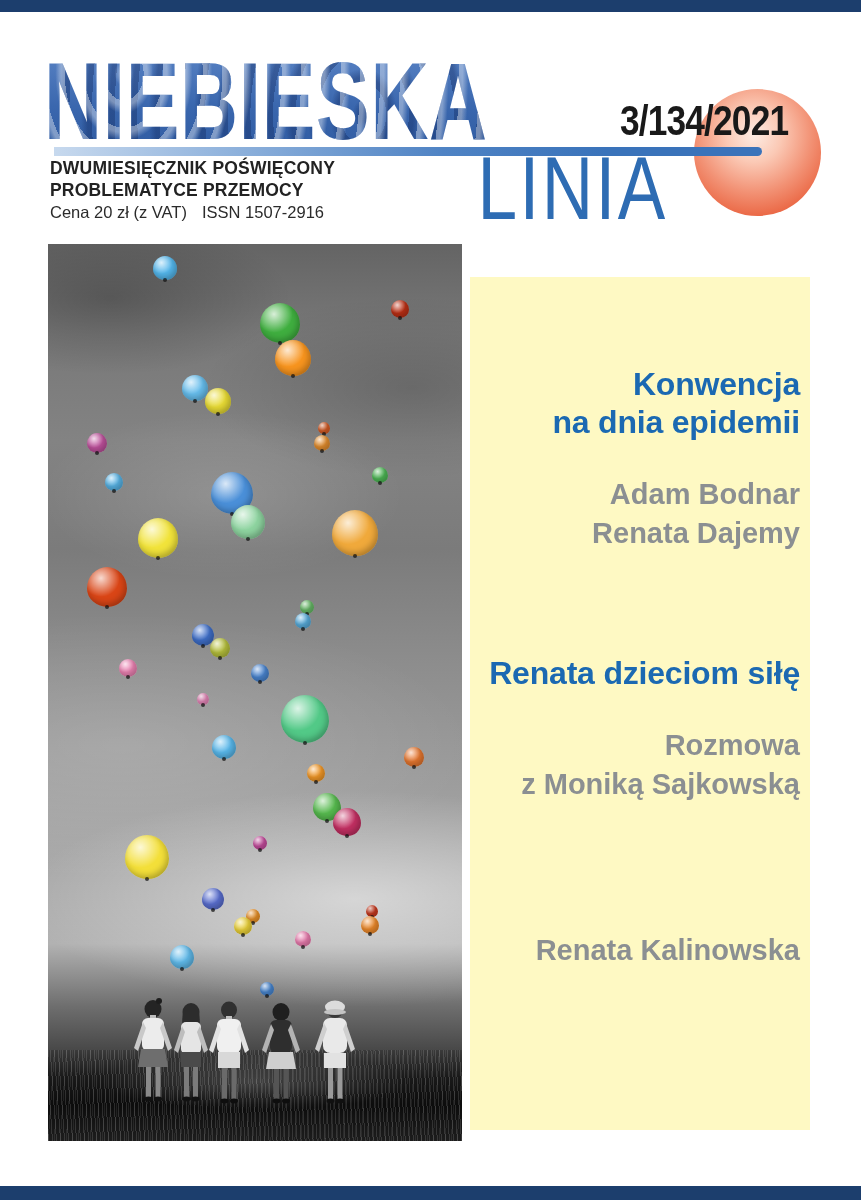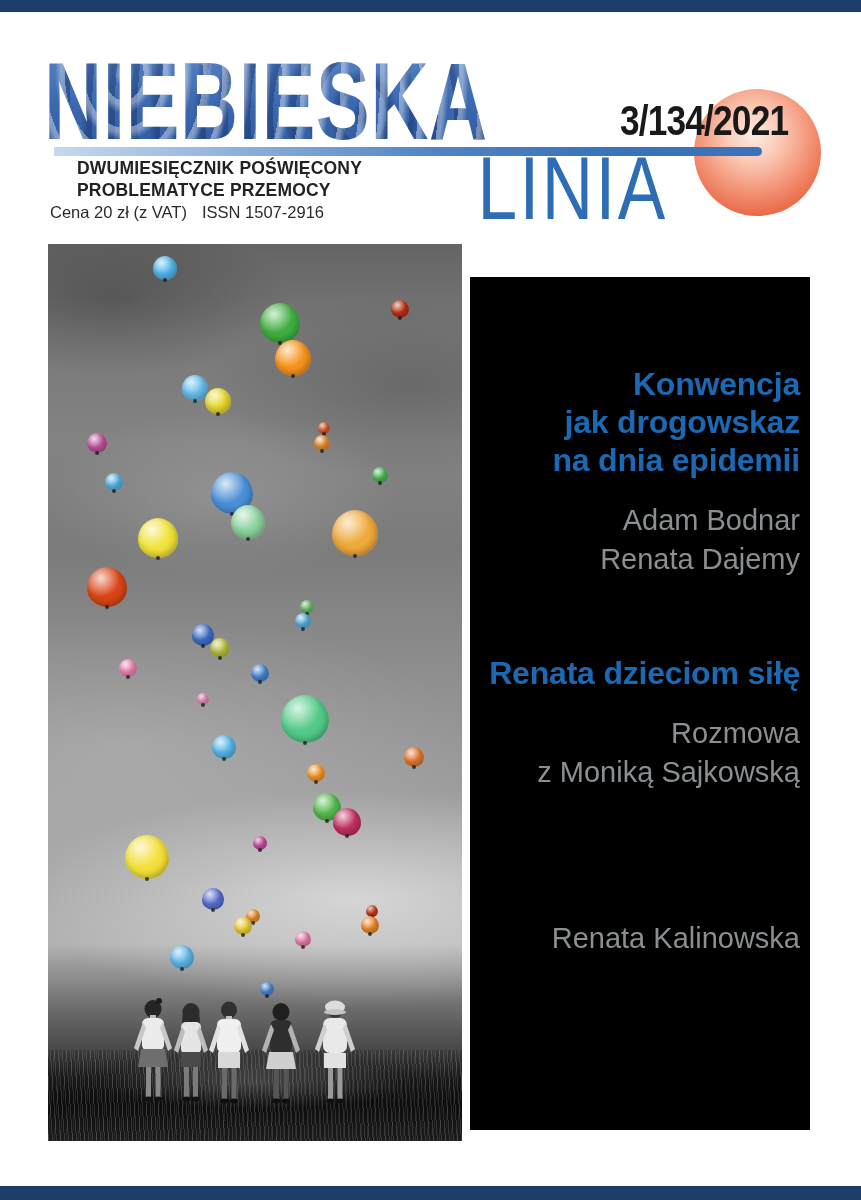--- a/index.html
+++ b/index.html
@@ -44,21 +44,21 @@
   }
   .blue-rule{
     position:absolute;left:54px;top:147px;width:708px;height:9px;
     border-radius:0 5px 5px 0;
     background:linear-gradient(90deg,#c7d9ee 0%,#8fb2dc 25%,#4f83c4 55%,#3a73ba 78%,#3a73ba 100%);
     z-index:3;
   }
   .tagline{
     position:absolute;left:50px;top:158px;
     font-size:17.5px;line-height:21.5px;font-weight:700;color:#222;
-    letter-spacing:.2px;white-space:nowrap;margin-left:27px;
+    letter-spacing:.2px;white-space:nowrap;
   }
   .price-row{position:absolute;left:50px;top:203px;width:330px;font-size:16.5px;color:#2b2b2b;}
   .price-row .issn{position:absolute;left:152px;top:0;text-align:center;}
 
   
   .painting{
     position:absolute;left:48px;top:244px;width:414px;height:897px;overflow:hidden;
     background:
       radial-gradient(ellipse 260px 110px at 15% 6%, rgba(0,0,0,.22), transparent 70%),
       radial-gradient(ellipse 300px 130px at 88% 16%, rgba(0,0,0,.16), transparent 70%),
@@ -73,24 +73,24 @@
     position:absolute;left:0;top:806px;width:414px;height:91px;
     background:
       repeating-linear-gradient(86deg, rgba(255,255,255,.13) 0 1px, transparent 1px 4px),
       repeating-linear-gradient(94deg, rgba(255,255,255,.08) 0 1px, transparent 1px 6px),
       radial-gradient(ellipse 220px 40px at 50% 35%, rgba(255,255,255,.18), transparent 70%),
       linear-gradient(180deg,#3a3a3a 0%,#191919 30%,#0c0c0c 60%,#1d1d1d 100%);
   }
   .children-svg{position:absolute;left:84px;top:752px;width:228px;height:110px;}
 
   
-  .panel{position:absolute;left:470px;top:277px;width:340px;height:853px;background:#000000;}
+  .panel{position:absolute;left:470px;top:277px;width:340px;height:853px;background:#fef9c3;}
   .article{position:absolute;left:0;width:330px;text-align:right;padding-right:10px;}
   .article .title{font-size:32px;line-height:38px;font-weight:700;color:#1b69b2;letter-spacing:-.2px;}
-  .article .authors{margin-top:22px;font-size:29px;line-height:39px;font-weight:400;color:#8b8f92;}
+  .article .authors{margin-top:34px;font-size:29px;line-height:39px;font-weight:700;color:#8b8f92;}
   .article.a1{top:88px;}
   .article.a2{top:377px;}
   .article.a3{top:620px;}
 </style>
 </head>
 <body>
 
 <div class="edge-bar top"></div>
 <div class="edge-bar bottom"></div>
 
@@ -296,21 +296,20 @@
       <ellipse cx="12.5" cy="101" rx="4" ry="2.4" fill="#101010"></ellipse>
       <ellipse cx="22" cy="101" rx="4" ry="2.4" fill="#101010"></ellipse>
     </g>
   </svg>
 </div>
 
 <div class="panel">
   <div class="article a1">
     <div class="title">
       <div>Konwencja</div>
-      <div>jak drogowskaz</div>
       <div>na dnia epidemii</div>
     </div>
     <div class="authors">
       <div>Adam Bodnar</div>
       <div>Renata Dajemy</div>
     </div>
   </div>
   <div class="article a2">
     <div class="title">
       <div>Renata dzieciom siłę</div>

